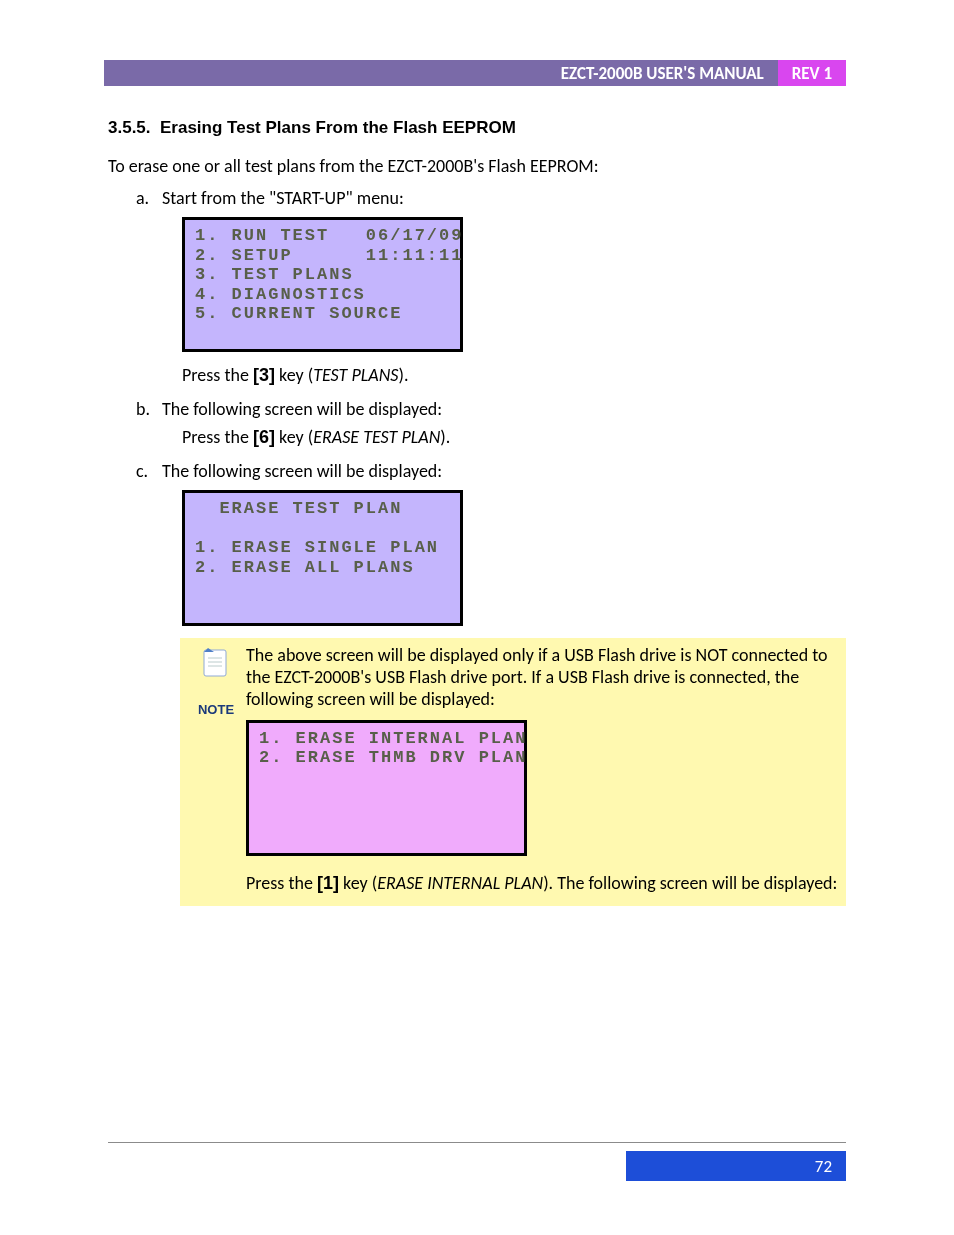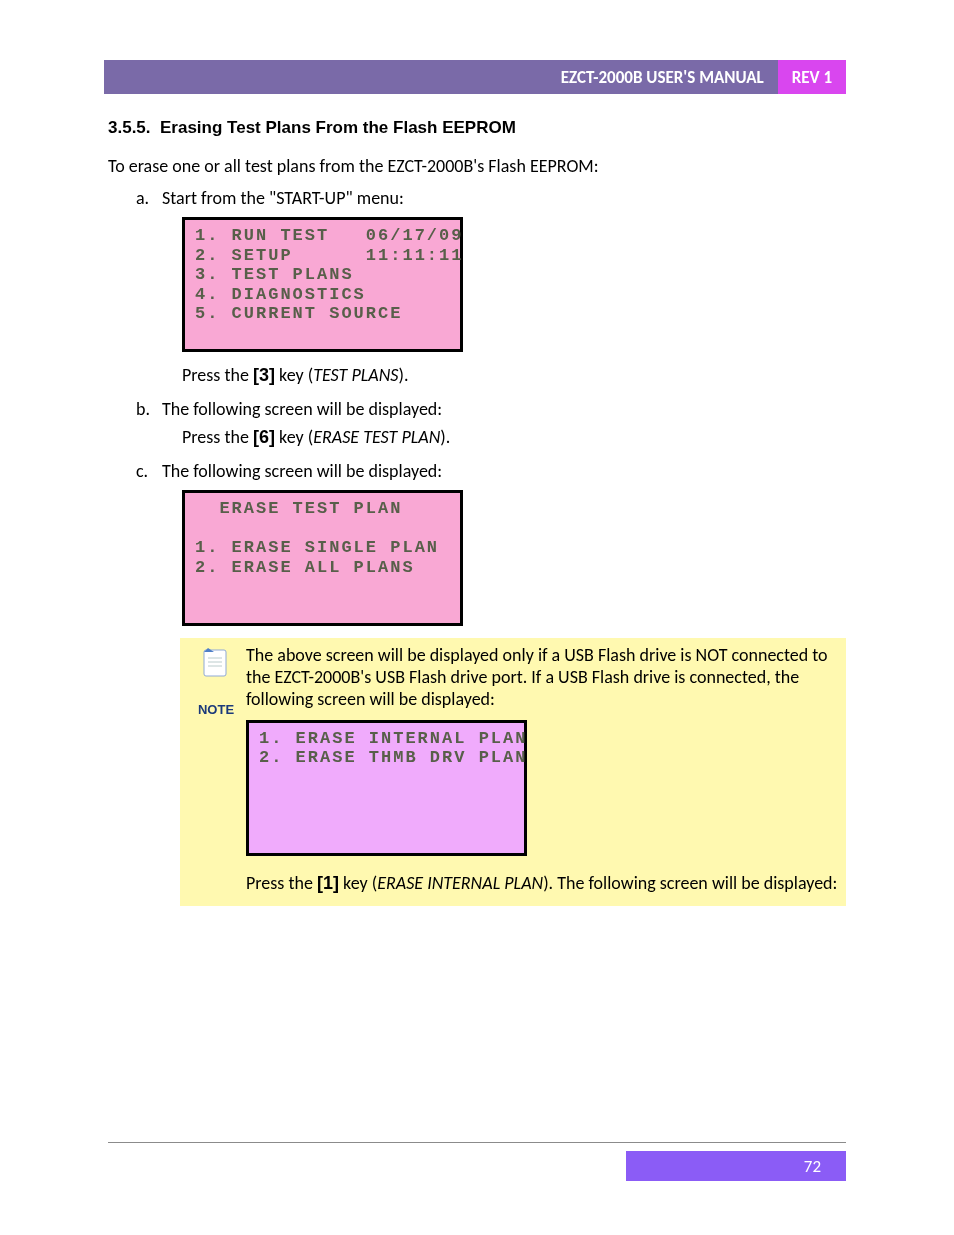--- a/index.html
+++ b/index.html
@@ -15,21 +15,21 @@
     min-height: 1235px;
     position: relative;
     padding-top: 60px;
     box-sizing: border-box;
   }
   .header-bar {
     position: absolute;
     top: 60px;
     left: 104px;
     right: 108px;
-    height: 34px;
+    height: 26px;
     display: flex;
     justify-content: flex-end;
     align-items: stretch;
   }
   .header-purple {
     background: #7a6aa8;
     color: #fff;
     font-weight: bold;
     font-size: 17px;
     padding: 0 14px;
@@ -74,21 +74,21 @@
     width: 26px;
     font-size: 18px;
     flex-shrink: 0;
   }
   .step-body {
     flex: 1;
     font-size: 18px;
   }
   .lcd-screen {
     border: 3px solid #000;
-    background: #f9a8d4;
+    background: #c4b5fd;
     font-family: "Courier New", monospace;
     font-weight: bold;
     font-size: 17px;
     line-height: 1.15;
     letter-spacing: 2px;
     padding: 6px 10px;
     width: 255px;
     margin: 8px 0 12px 46px;
     color: #585f4a;
     white-space: pre;
@@ -153,26 +153,26 @@
     right: 108px;
     bottom: 92px;
     border-top: 1px solid #8b8b8b;
   }
   .footer-bar {
     position: absolute;
     right: 108px;
     bottom: 54px;
     width: 220px;
     height: 30px;
-    background: #8b5cf6;
+    background: #1d4ed8;
     color: #fff;
     display: flex;
     align-items: center;
     justify-content: flex-end;
-    padding-right: 25px;
+    padding-right: 14px;
     font-size: 17px;
     box-sizing: border-box;
   }
 </style>
 </head>
 <body>
 
 <div class="page">
 
   <div class="header-bar">

